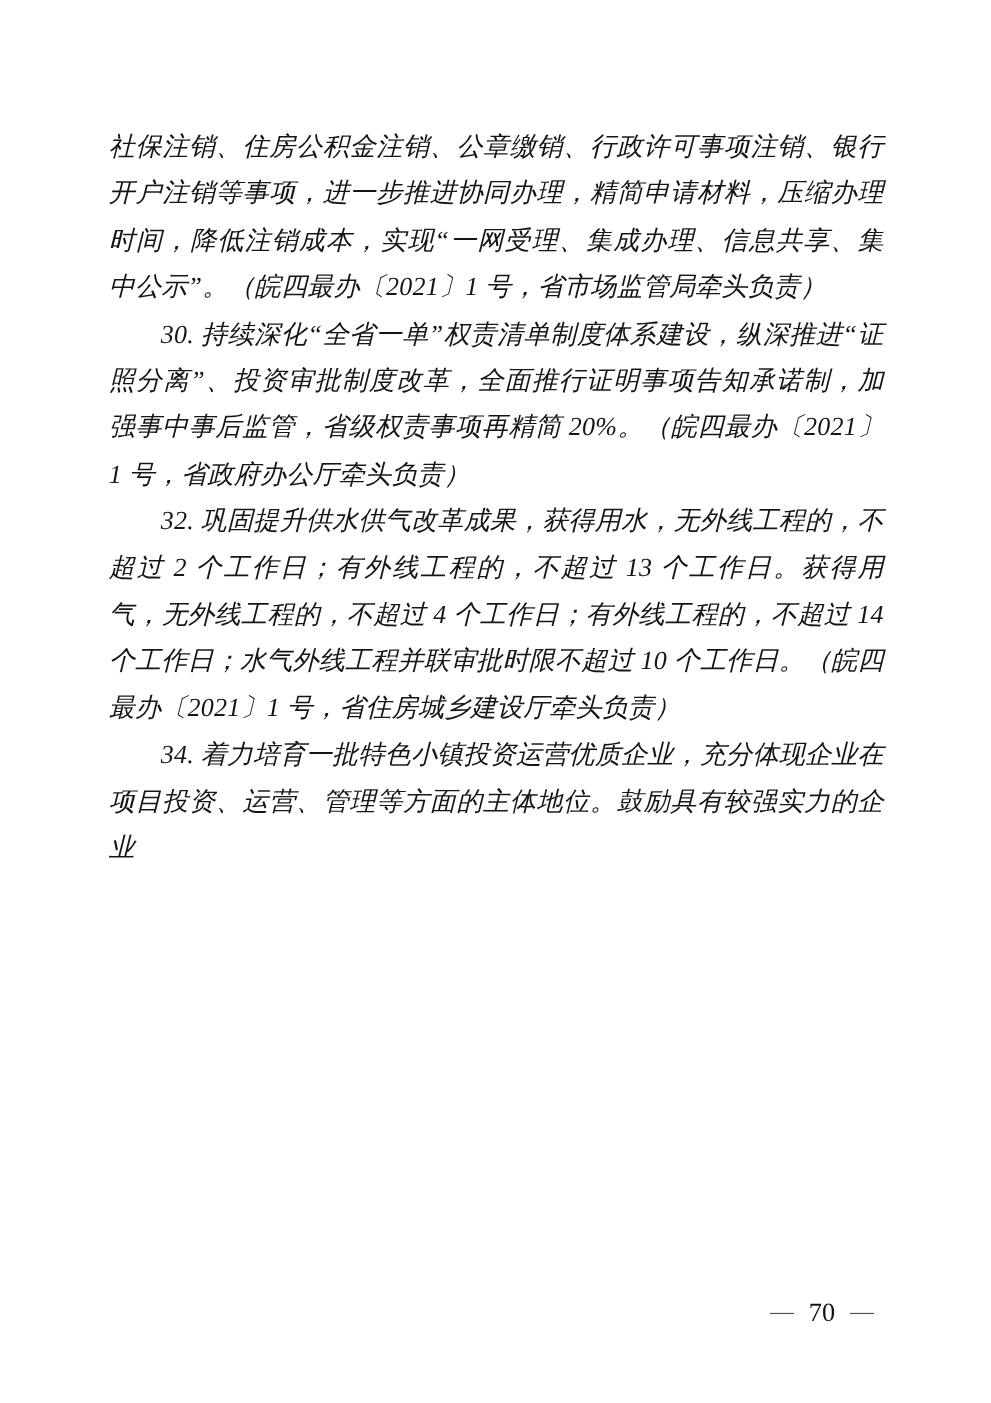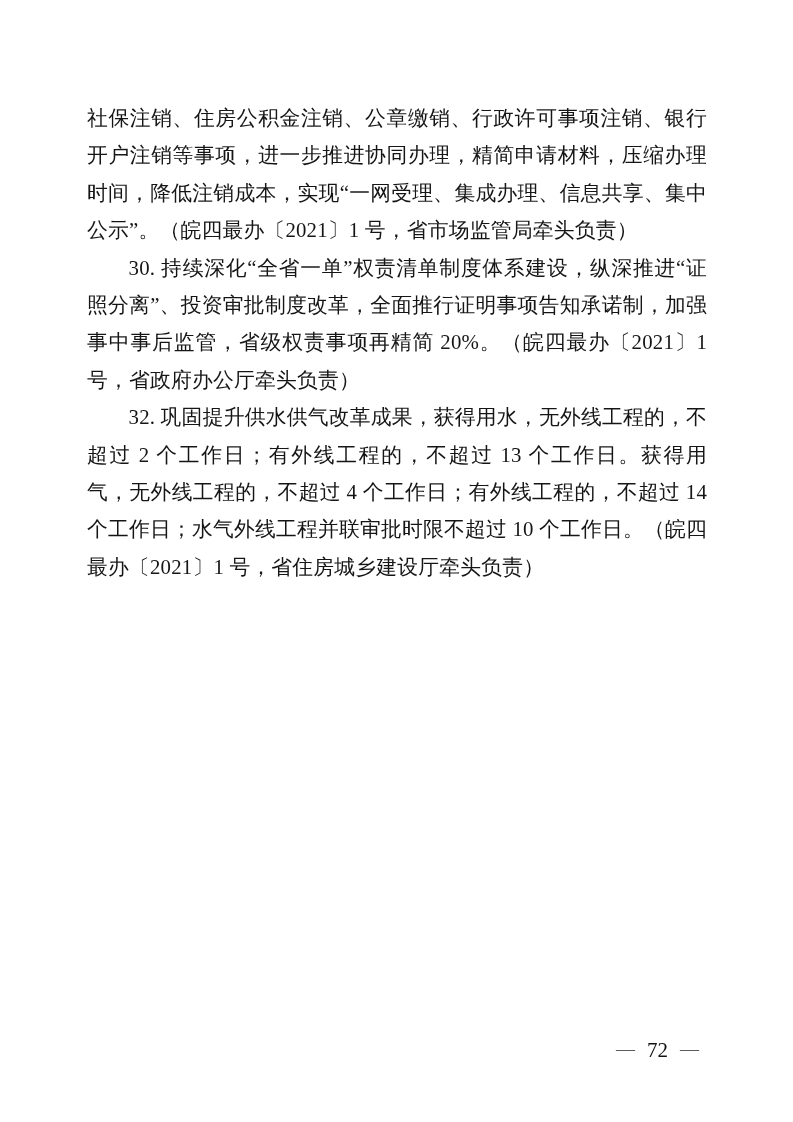--- a/index.html
+++ b/index.html
@@ -23,20 +23,21 @@
     width: 620px;
     font-size: 20.8px;
     line-height: 37.4px;
     text-align: justify;
     text-justify: inter-ideograph;
     letter-spacing: 0.2px;
   }
   .content p {
     margin: 0;
     padding: 0;
+    font-style: italic;
   }
   .content p.indent {
     text-indent: 2em;
   }
   .page-footer {
     position: absolute;
     top: 1036px;
     right: 94px;
     font-size: 20px;
     line-height: 28px;
@@ -59,19 +60,20 @@
 </style>
 </head>
 <body>
 
 <div class="page">
 
   <div class="content">
     <p>社保注销、住房公积金注销、公章缴销、行政许可事项注销、银行开户注销等事项，进一步推进协同办理，精简申请材料，压缩办理时间，降低注销成本，实现“一网受理、集成办理、信息共享、集中公示”。（皖四最办〔2021〕1 号，省市场监管局牵头负责）</p>
     <p class="indent">30. 持续深化“全省一单”权责清单制度体系建设，纵深推进“证照分离”、投资审批制度改革，全面推行证明事项告知承诺制，加强事中事后监管，省级权责事项再精简 20%。（皖四最办〔2021〕1 号，省政府办公厅牵头负责）</p>
     <p class="indent">32. 巩固提升供水供气改革成果，获得用水，无外线工程的，不超过 2 个工作日；有外线工程的，不超过 13 个工作日。获得用气，无外线工程的，不超过 4 个工作日；有外线工程的，不超过 14 个工作日；水气外线工程并联审批时限不超过 10 个工作日。（皖四最办〔2021〕1 号，省住房城乡建设厅牵头负责）</p>
+    <p class="indent">34. 着力培育一批特色小镇投资运营优质企业，充分体现企业在项目投资、运营、管理等方面的主体地位。鼓励具有较强实力的企业</p>
   </div>
 
   <div class="page-footer">
-    <span class="dash">—</span><span class="num">72</span><span class="dash">—</span>
+    <span class="dash">—</span><span class="num">70</span><span class="dash">—</span>
   </div>
 
 </div>
 
 </body></html>

